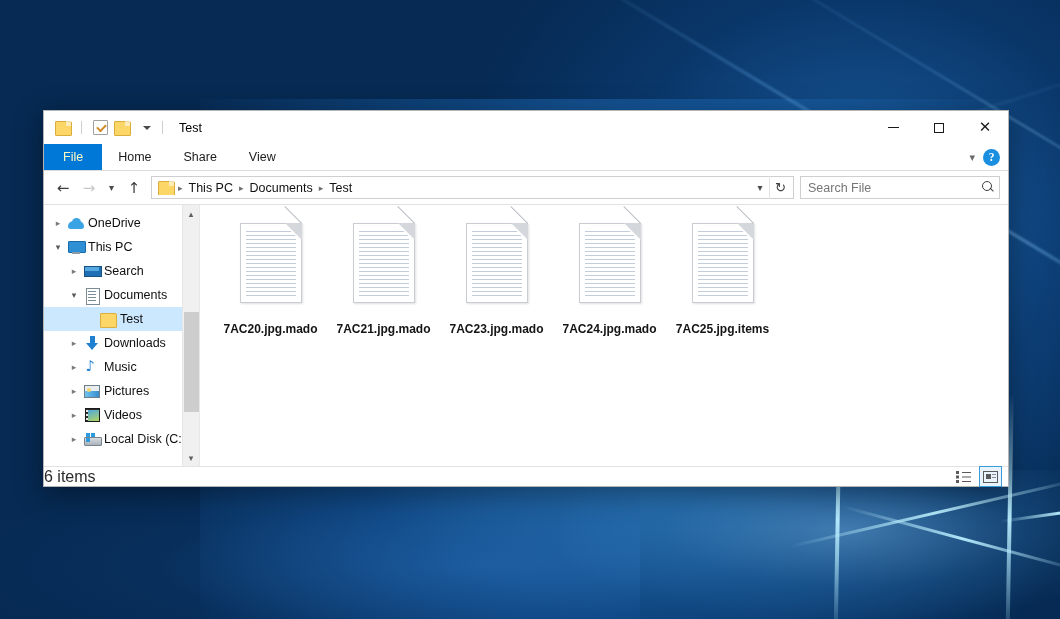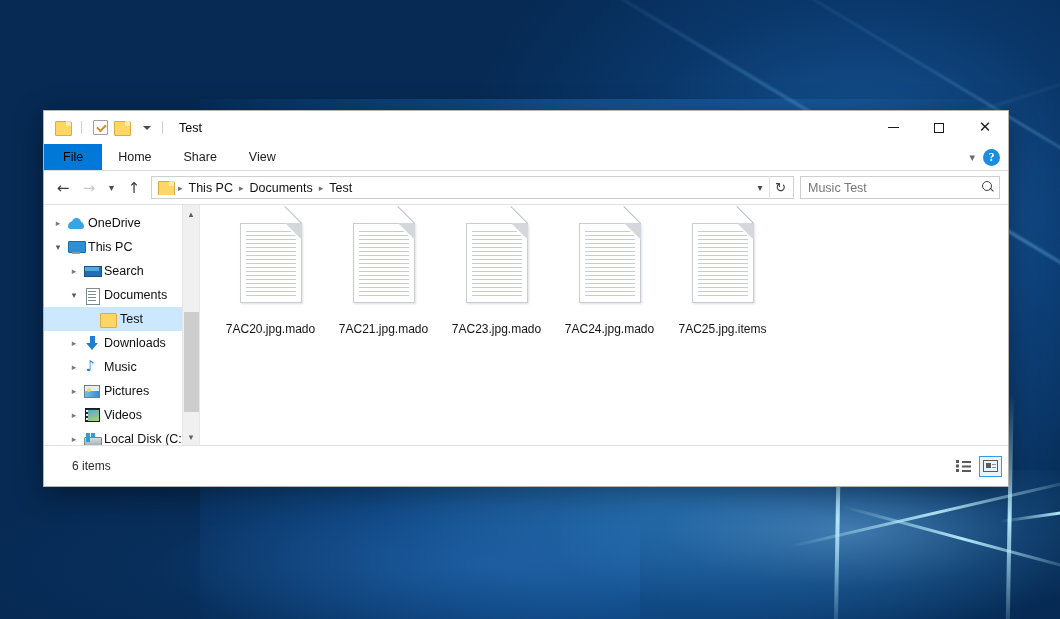--- a/index.html
+++ b/index.html
@@ -140,21 +140,21 @@
     height: 27px; display: flex; align-items: stretch;
     background: #ffffff;
     border-bottom: 1px solid #dcdcdc;
     flex: 0 0 auto;
   }
   .tab {
     display: flex; align-items: center; padding: 0 16px;
     font-size: 12.5px; color: #1b1b1b;
   }
   .tab.file {
-    background: #0078d7; color: #000000; padding: 0 19px;
+    background: #0078d7; color: #fef9c3; padding: 0 19px;
   }
   .tabrow .spacer { flex: 1; }
   .ribbon-right { display: flex; align-items: center; gap: 8px; padding-right: 8px; }
   .ribbon-chev { color: #6a6a6a; font-size: 11px; }
   .help-ico {
     width: 17px; height: 17px; border-radius: 50%;
     background: #1a8fe0; color: #fff; font-size: 11.5px; font-weight: bold;
     display: flex; align-items: center; justify-content: center;
     font-family: "Liberation Serif", serif;
   }
@@ -387,31 +387,31 @@
     width: 24px; height: 1px; background: #b9bdc4;
     transform-origin: right top; transform: rotate(45deg);
   }
   .docicon .mask-top {
     position: absolute; right: 0px; top: 0px; width: 17px; height: 17px;
     background: #ffffff;
     clip-path: polygon(0 0, 100% 0, 100% 100%);
   }
   .fi-label {
     font-size: 12px; color: #141414; margin-top: 16px; 
-    white-space: nowrap; padding: 1px 2px;
+    white-space: nowrap; padding: 1px 2px; font-weight: bold;
   }
 
   
   .statusbar {
-    height: 41px; flex: 0 0 auto;
+    height: 20px; flex: 0 0 auto;
     border-top: 1px solid #e2e2e2;
     background: #ffffff;
     display: flex; align-items: center;
-    padding: 0 6px 0 28px;
-    font-size: 12px; color: #2b2b2b;
+    padding: 0 6px 0 0;
+    font-size: 16px; color: #2b2b2b;
   }
   .status-spacer { flex: 1; }
   .viewbtns { display: flex; align-items: center; gap: 4px; }
   .viewbtn {
     width: 23px; height: 21px; display: flex; align-items: center; justify-content: center;
     border: 1px solid transparent;
   }
   .viewbtn.active { border-color: #3b9ad9; background: #e8f3fb; }
   .vb-details { width: 15px; height: 12px; position: relative; }
   .vb-details::before {
@@ -510,21 +510,21 @@
           <span class="crumb">This PC</span>
           <span class="crumb-sep">▸</span>
           <span class="crumb">Documents</span>
           <span class="crumb-sep">▸</span>
           <span class="crumb">Test</span>
         </div>
         <div class="addr-dd">▾</div>
         <div class="refresh">↻</div>
       </div>
       <div class="searchbox">
-        <div class="ph">Music Test</div>
+        <div class="ph">Search File</div>
         <div class="mag"></div>
       </div>
     </div>
 
     <div class="body">
 
       <div class="navpane">
         <div id="tree">
             <div class="tree-item indent1">
               <div class="twisty">▸</div>

